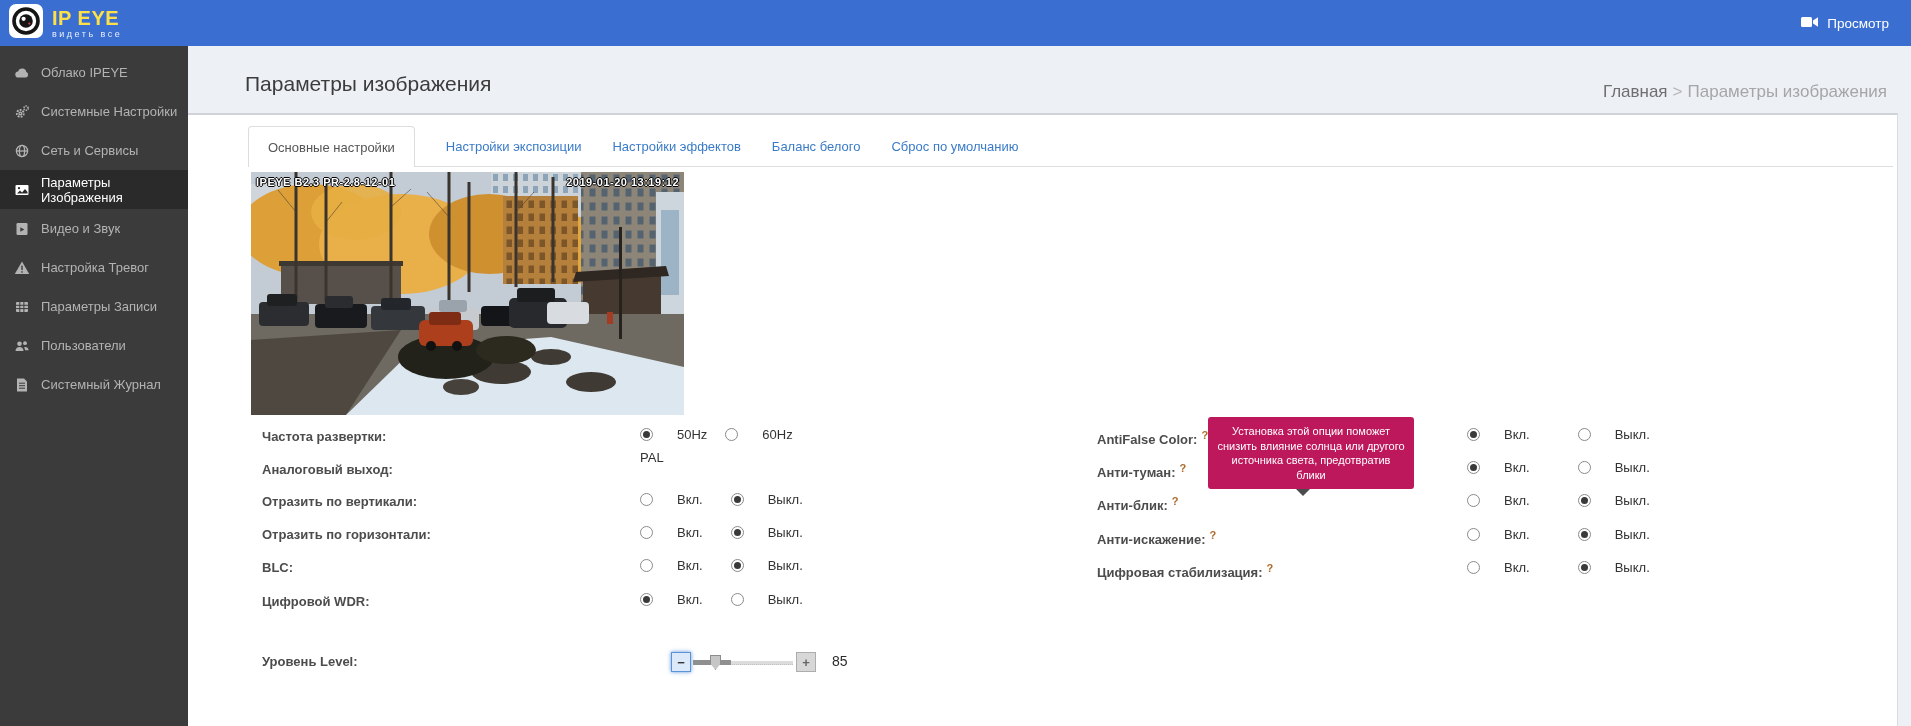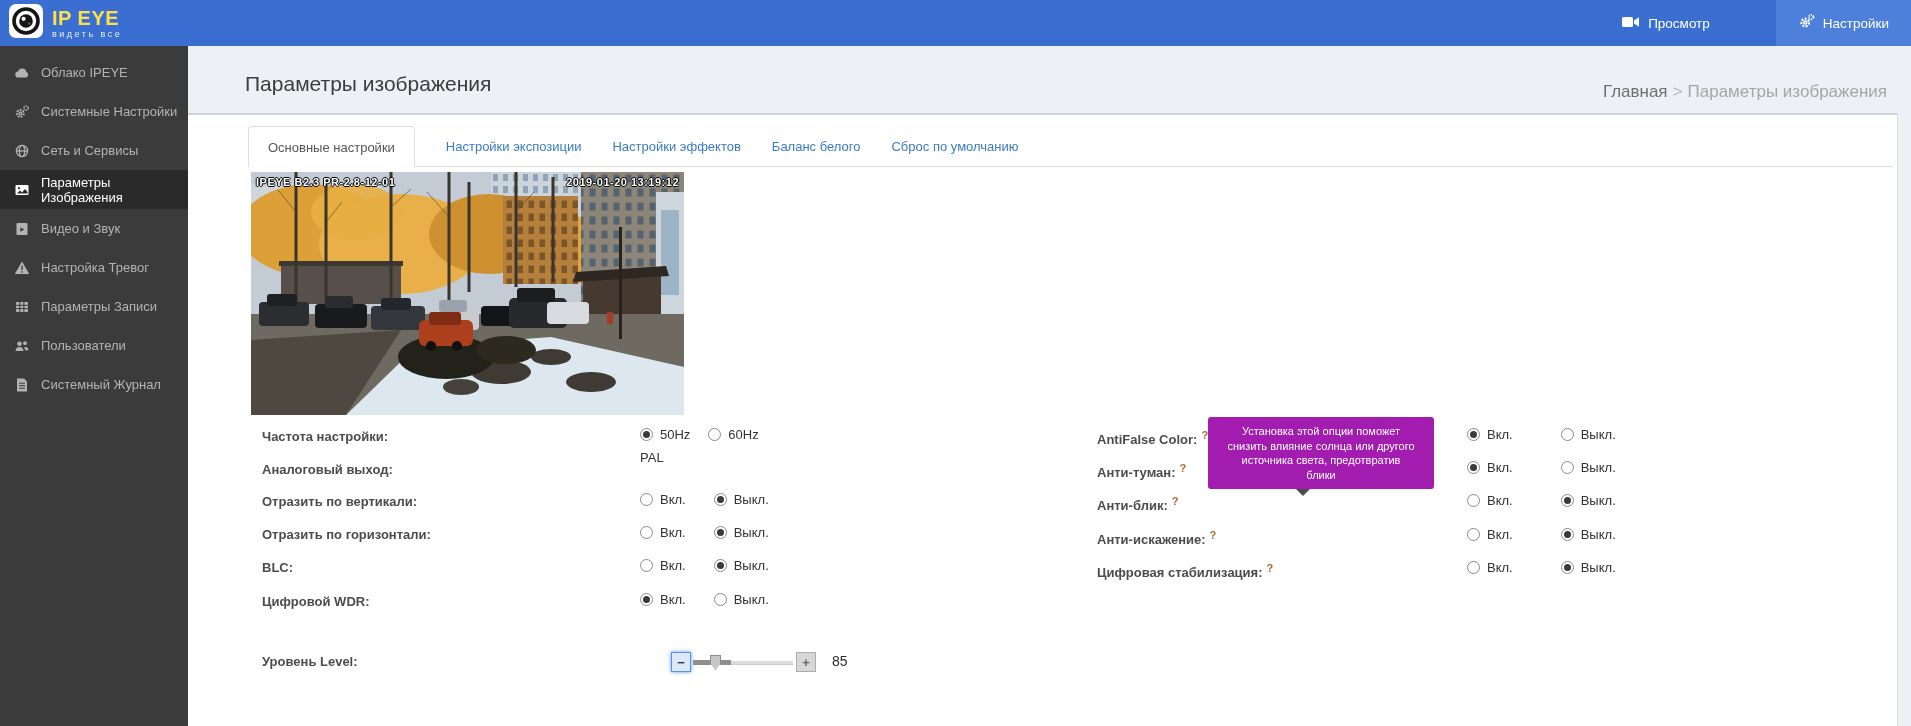--- a/index.html
+++ b/index.html
@@ -41,29 +41,29 @@
   .osd{position:absolute;color:#fff;font-size:11px;font-weight:bold;letter-spacing:.5px;
        text-shadow:-1px 0 #000,1px 0 #000,0 -1px #000,0 1px #000;}
   .osd.left{left:5px;top:4px;}
   .osd.right{right:5px;top:4px;}
 
   
   .frow{position:absolute;left:0;height:20px;width:1723px;}
   .lbl{position:absolute;top:2px;font-size:13px;font-weight:bold;color:#4c4c4c;white-space:nowrap;}
   .helpq{color:#b06a2a;font-size:11px;font-weight:bold;vertical-align:super;margin-left:4px;cursor:help;}
   .rgroup{position:absolute;top:0;display:flex;align-items:center;}
-  .radio{display:flex;align-items:center;gap:7px;cursor:pointer;}
+  .radio{display:flex;align-items:center;gap:24px;cursor:pointer;}
   .rc{width:13px;height:13px;border:1px solid #8a8a8a;border-radius:50%;background:#fff;box-sizing:border-box;position:relative;}
   .rc.on::after{content:"";position:absolute;inset:2px;background:#3a3a3a;border-radius:50%;}
   .rlab{font-size:13px;color:#333;}
   .plain-val{position:absolute;font-size:13px;color:#333;}
 
   
-  .tooltip{position:absolute;left:1020px;top:371px;width:188px;background:#a21caf;color:#fff;
-           font-size:11px;line-height:1.32;text-align:center;padding:7px 19px;border-radius:3px;z-index:6;}
+  .tooltip{position:absolute;left:1020px;top:371px;width:188px;background:#be185d;color:#fff;
+           font-size:11px;line-height:1.32;text-align:center;padding:7px 9px;border-radius:3px;z-index:6;}
   .tooltip::after{content:"";position:absolute;left:88px;bottom:-7px;border:7px solid transparent;border-top-color:#4c4c4c;border-bottom:none;}
 
   
   .slider{position:absolute;left:483px;top:605px;height:22px;display:flex;align-items:center;}
   .sbtn{width:20px;height:20px;box-sizing:border-box;display:flex;align-items:center;justify-content:center;font-size:13px;font-weight:bold;cursor:pointer;}
   .sbtn.minus{background:#dce9fb;border:1px solid #5b93d8;color:#333;box-shadow:0 0 4px rgba(70,130,210,.85);}
   .sbtn.plus{background:#d7d7d7;border:1px solid #adadad;color:#666;margin-left:1px;}
   .track{position:relative;width:100px;height:20px;margin-left:2px;margin-right:2px;}
   .track .base{position:absolute;left:0;top:9px;width:100px;height:3px;background:#dcdcdc;border-bottom:1px dotted #c0c0c0;}
   .track .fill{position:absolute;left:0;top:8px;width:38px;height:5px;background:#8f8f8f;}
@@ -94,32 +94,20 @@
     </div>
     <div class="nav-right">
       <div class="nav-item">
         <span>
           <svg width="18" height="12" viewBox="0 0 18 12" fill="#fff">
             <rect x="0" y="1" width="11" height="10" rx="1.5"></rect>
             <path d="M12 4.5L17 1.2v9.6l-5-3.3z"></path>
           </svg>
         </span>
         <span>Просмотр</span>
-      </div>
-      <div class="nav-item active">
-        <span>
-          <svg width="17" height="17" viewBox="0 0 16 16">
-            <g fill="none" stroke="#fff">
-              <circle cx="6.8" cy="9" r="3.6" stroke-width="2.1" stroke-dasharray="1.9 1.3"></circle>
-              <circle cx="6.8" cy="9" r="1.4" stroke-width="1.4"></circle>
-              <circle cx="12.4" cy="3.8" r="2.1" stroke-width="1.7" stroke-dasharray="1.2 0.9"></circle>
-            </g>
-          </svg>
-        </span>
-        <span>Настройки</span>
       </div>
     </div>
   </div>
 
   <div class="sidebar">
 
     <div class="side-item">
       <span class="icn">
         <svg width="16" height="16" viewBox="0 0 16 16">
             <path d="M4.5 12.5a3 3 0 0 1-.4-6A4.2 4.2 0 0 1 12.3 7a2.9 2.9 0 0 1-.4 5.5z" fill="currentColor"></path>
@@ -308,21 +296,21 @@
         <circle cx="180" cy="174" r="5" fill="#111"></circle>
           <circle cx="206" cy="174" r="5" fill="#111"></circle>
         <rect x="368" y="55" width="3" height="112" fill="#26221e"></rect>
         <rect x="356" y="140" width="6" height="12" fill="#a33c22"></rect>
       </svg>
       <span class="osd left">IPEYE B2.3 PR-2.8-12-01</span>
       <span class="osd right">2019-01-20 13:19:12</span>
     </div>
 
     <div class="frow" style="top:381px">
-      <span class="lbl" style="left:74px">Частота настройки:</span>
+      <span class="lbl" style="left:74px">Частота развертки:</span>
       <div class="rgroup" style="left:452px;gap:18px">
         <span class="radio">
           <span class="rc on"></span>
           <span class="rlab">50Hz</span>
         </span>
         <span class="radio">
           <span class="rc"></span>
           <span class="rlab">60Hz</span>
         </span>
       </div>

